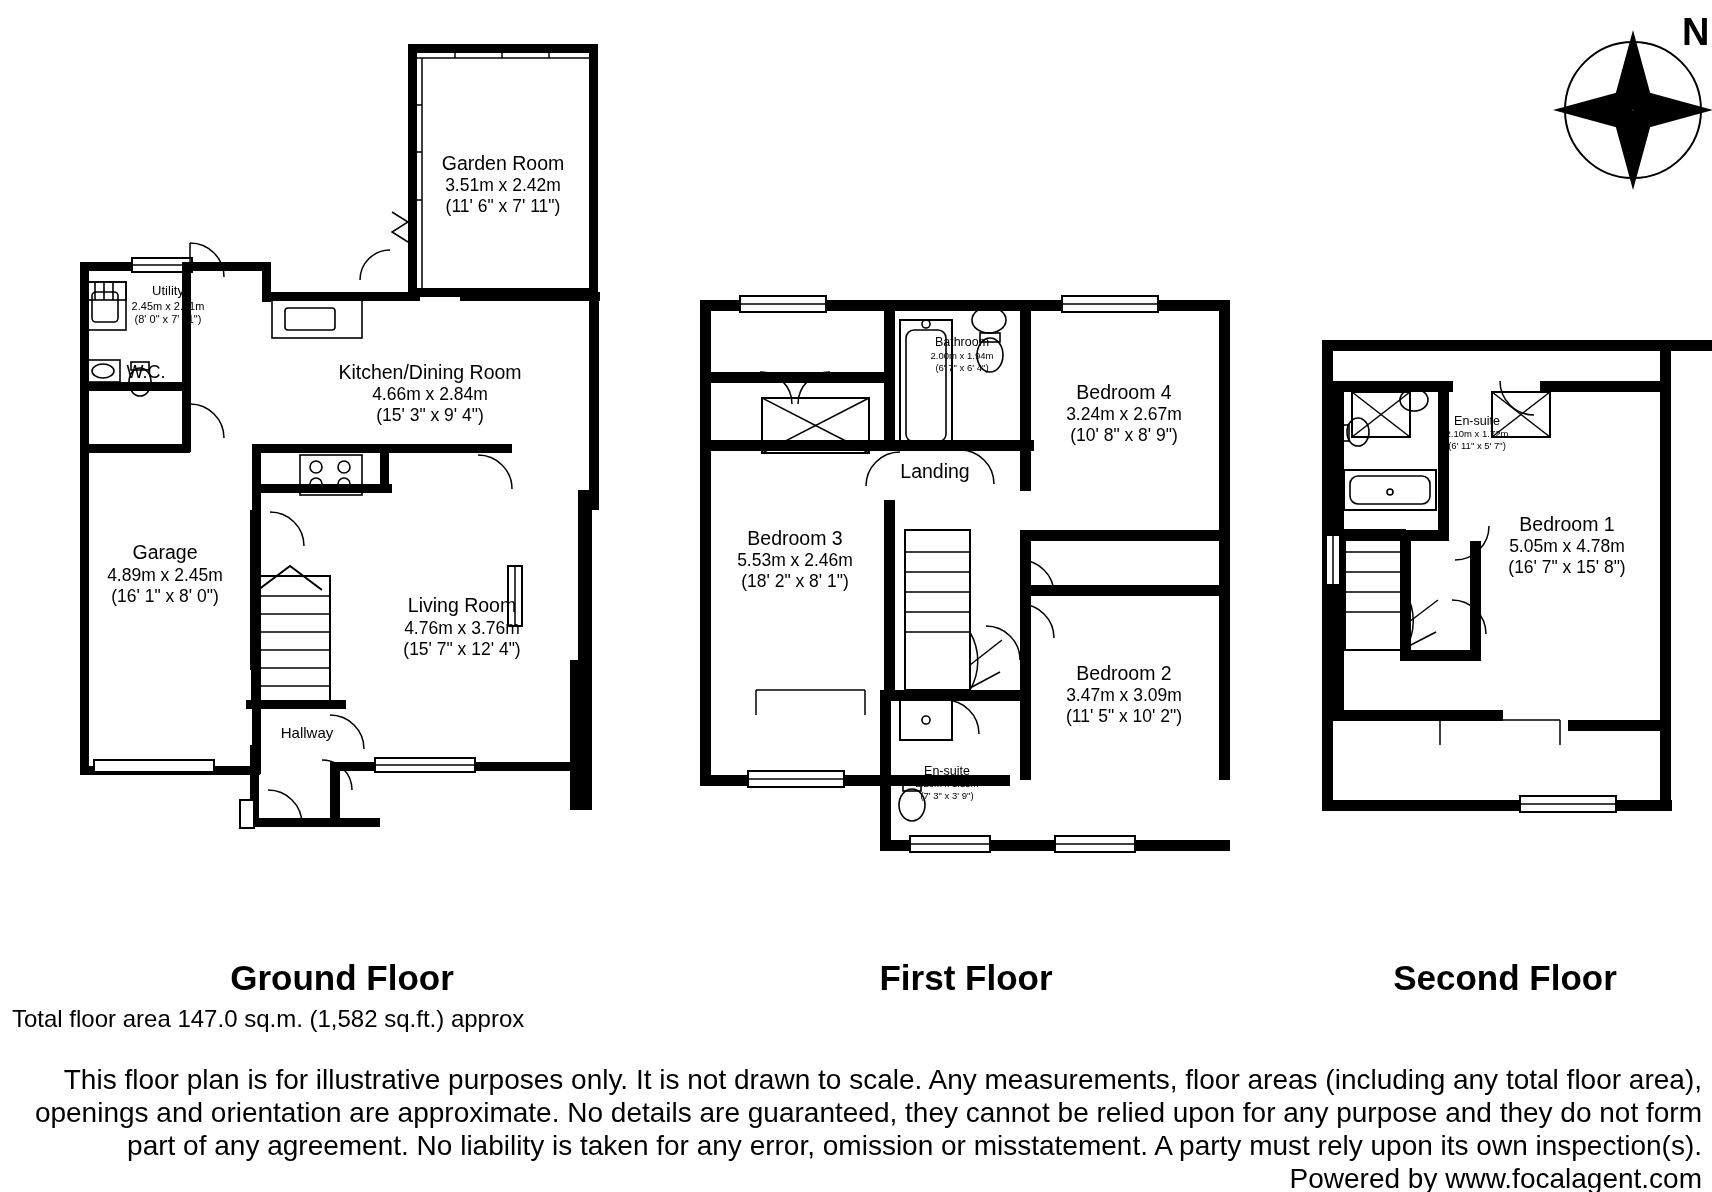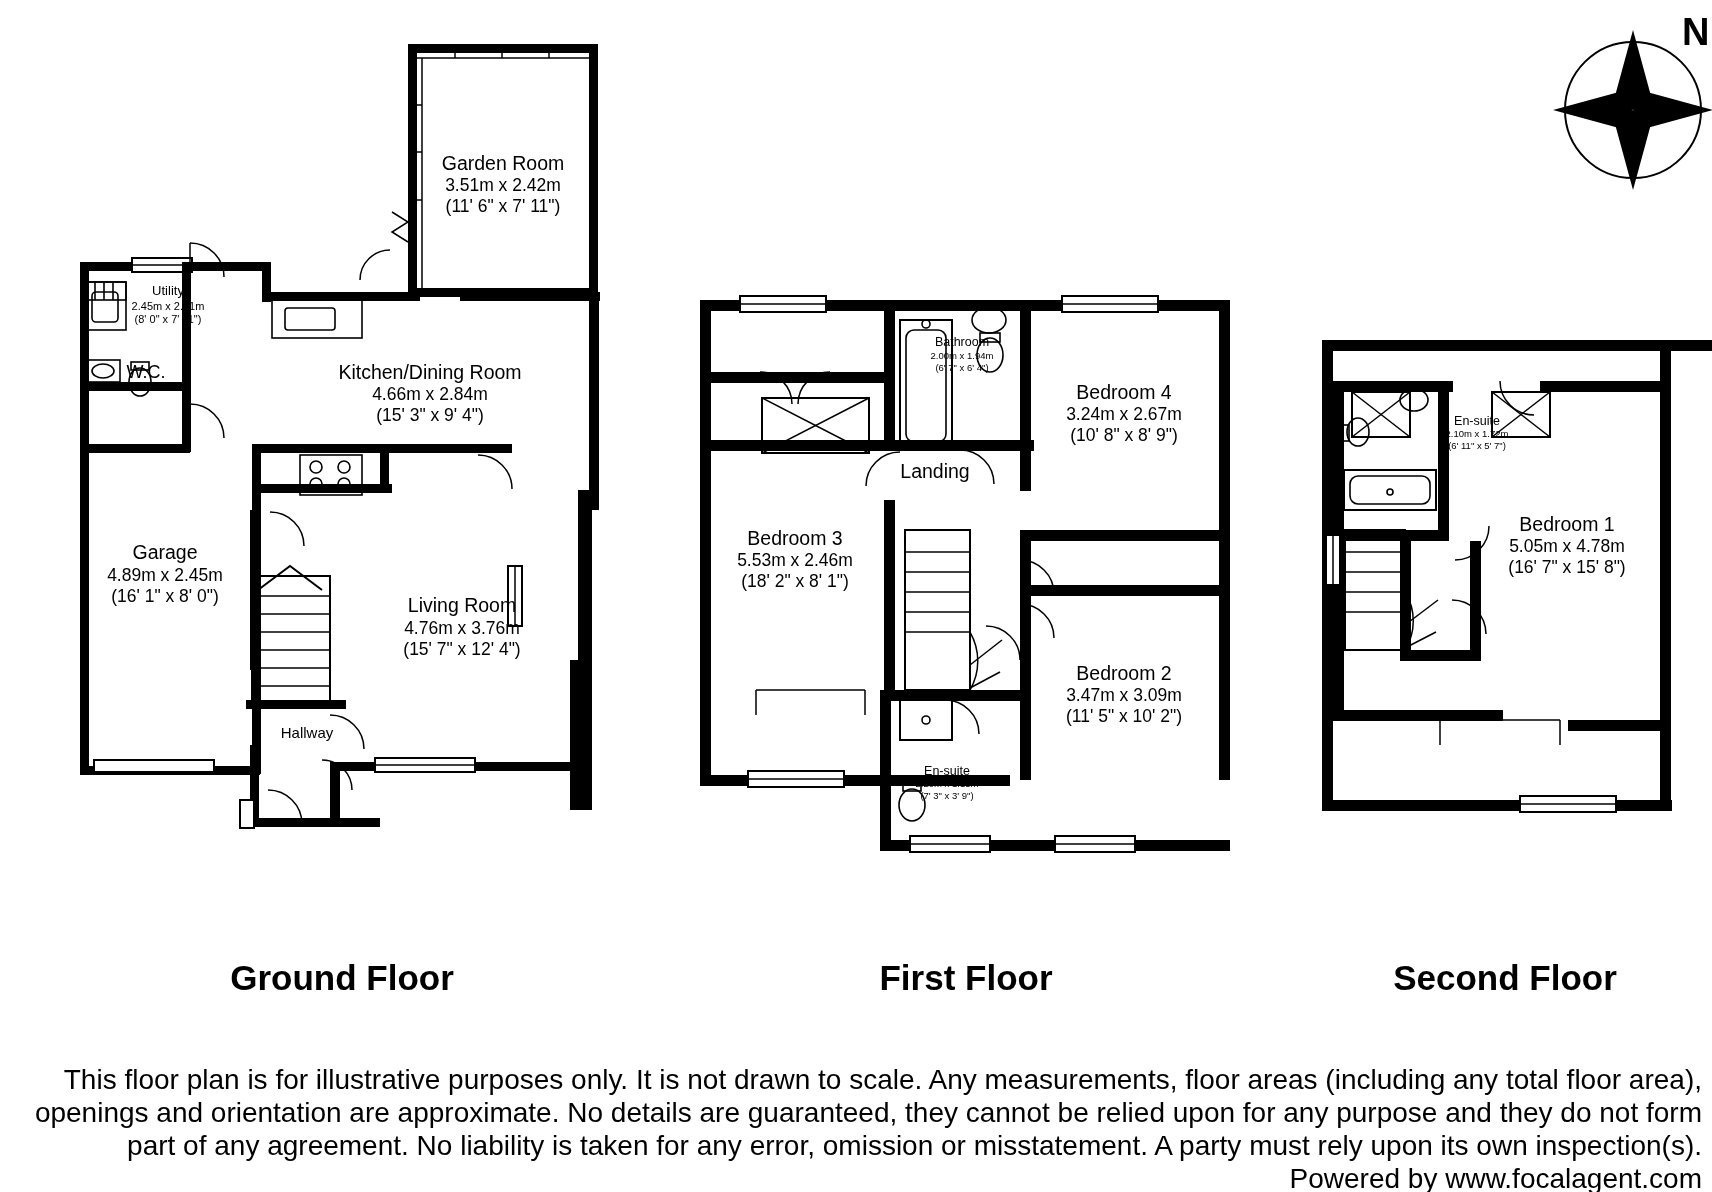--- a/index.html
+++ b/index.html
@@ -426,16 +426,17 @@
       <text x="1567" y="552" text-anchor="middle" class="room-dim">5.05m x 4.78m</text>
       <text x="1567" y="573" text-anchor="middle" class="room-dim">(16' 7" x 15' 8")</text>
     </g>
 
     <text x="342" y="990" text-anchor="middle" class="floor-title">Ground Floor</text>
     <text x="966" y="990" text-anchor="middle" class="floor-title">First Floor</text>
     <text x="1505" y="990" text-anchor="middle" class="floor-title">Second Floor</text>
 
   </svg>
 
+  <div style="position:absolute; left:12px; top:1005px; width:1000px;" class="total-area">Total floor area 147.0 sq.m. (1,582 sq.ft.) approx</div>
 
   <div style="position:absolute; left:12px; top:1063px; width:1690px;" class="disclaimer">This floor plan is for illustrative purposes only. It is not drawn to scale. Any measurements, floor areas (including any total floor area), openings and orientation are approximate. No details are guaranteed, they cannot be relied upon for any purpose and they do not form part of any agreement. No liability is taken for any error, omission or misstatement. A party must rely upon its own inspection(s). Powered by www.focalagent.com</div>
 
 </div>
 
 </body></html>

